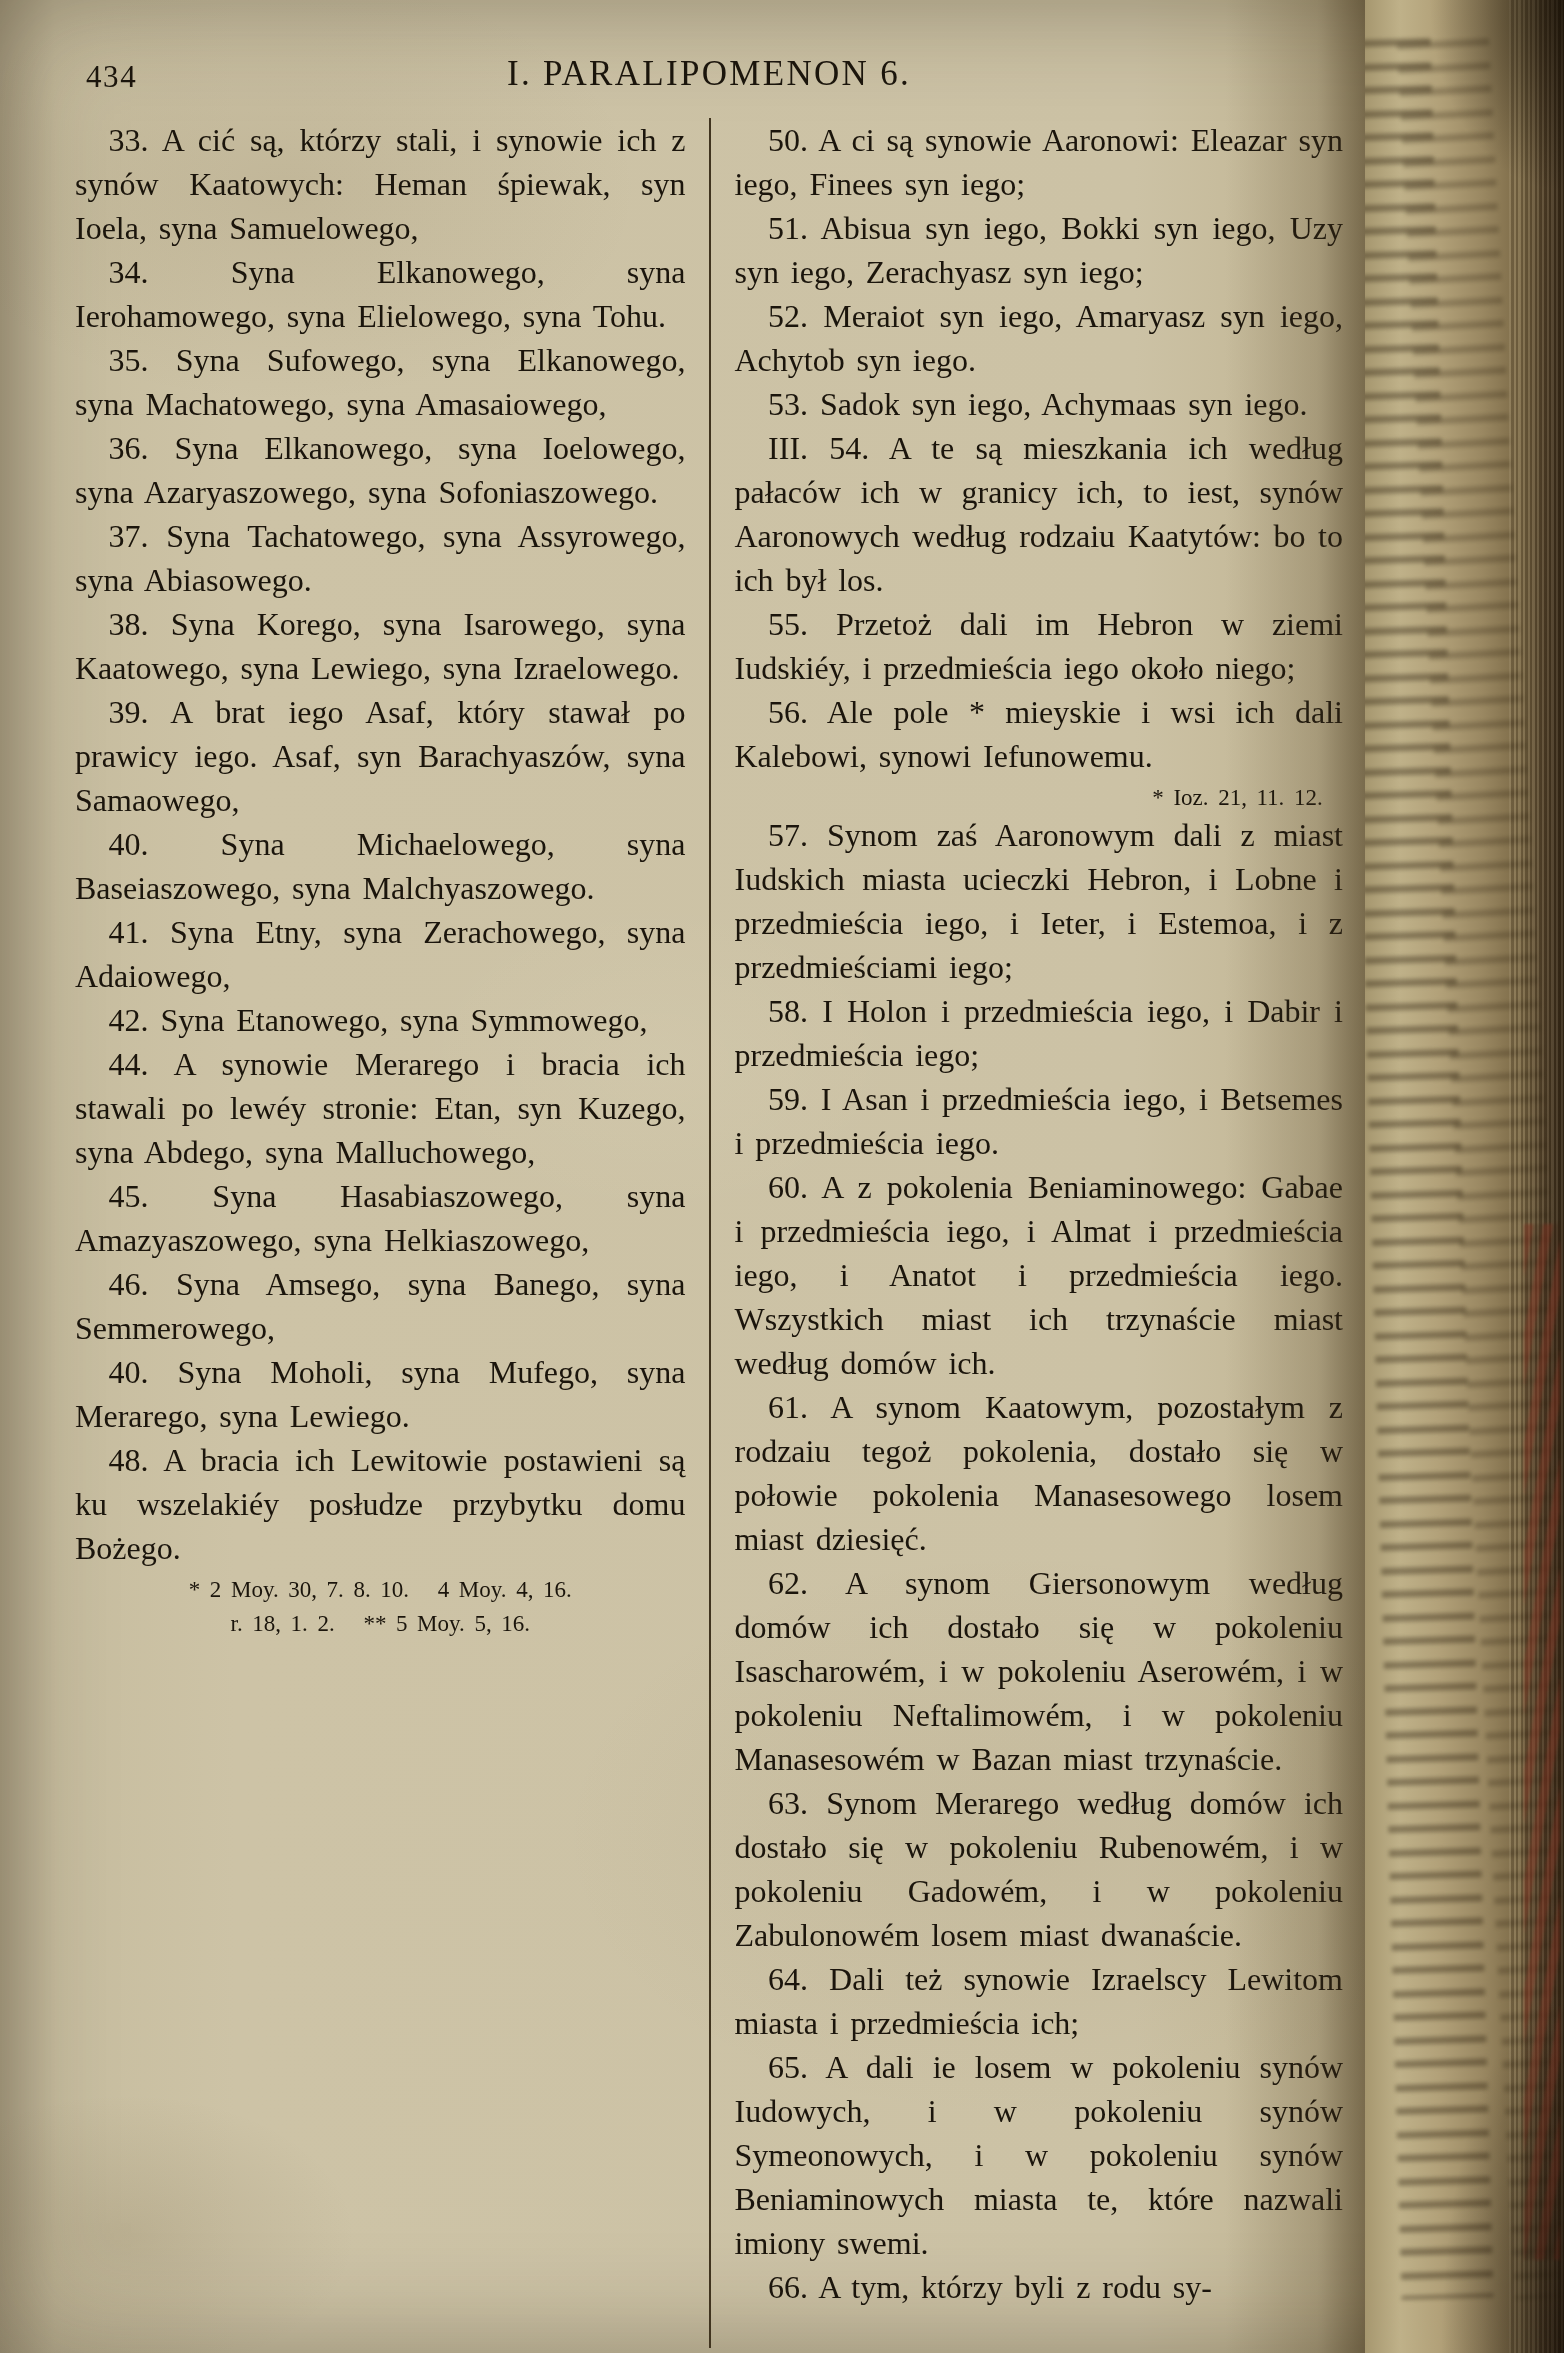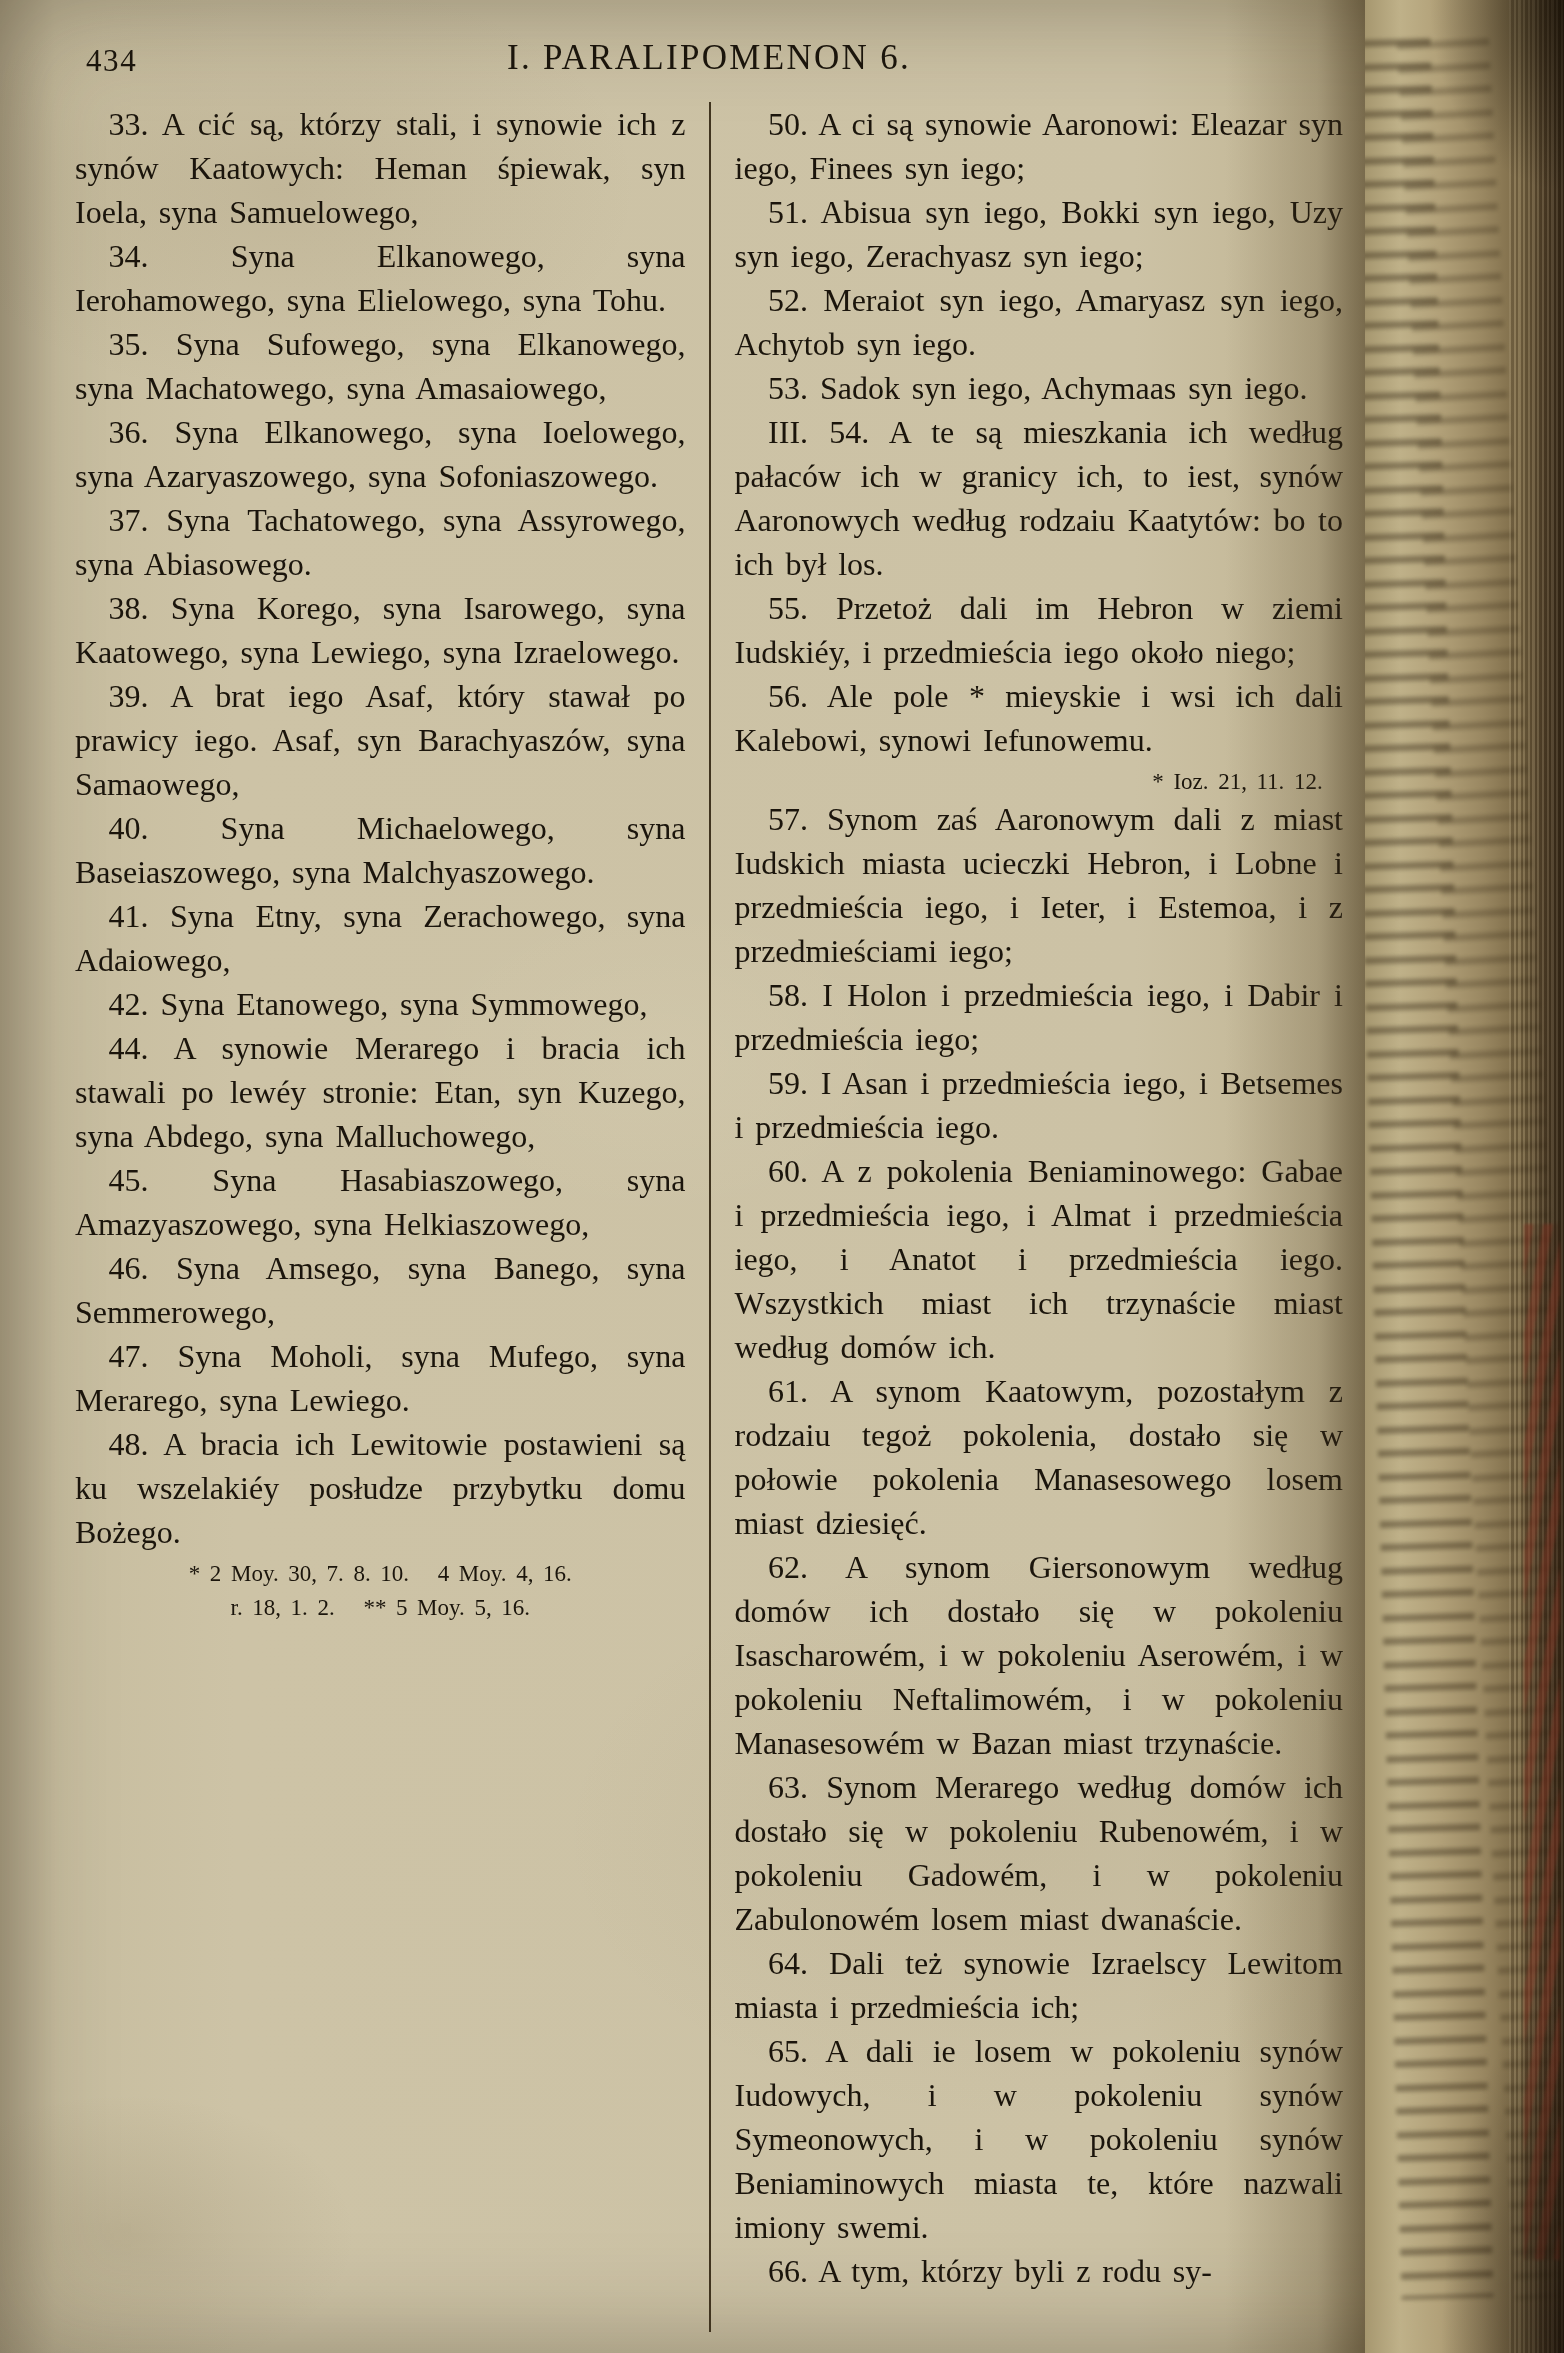--- a/index.html
+++ b/index.html
@@ -29,21 +29,21 @@
       radial-gradient(407px 266px at 42% 45%, rgba(255, 250, 228, 0.07), transparent 60%),
       radial-gradient(329px 203px at 8% 95%, rgba(90, 72, 40, 0.14), transparent 70%);
   }
   .page {
     position: absolute;
     left: 0;
     top: 0;
     width: 1365px;
     height: 2354px;
     box-sizing: border-box;
-    padding: 27px 22px 0 75px;
+    padding: 43px 22px 0 75px;
     color: #1b150c;
   }
   .page-header {
     position: relative;
     height: 75px;
   }
   .page-number {
     position: absolute;
     left: 11px;
     top: 15.6px;
@@ -166,21 +166,21 @@
           <p class="para verse">36. Syna Elkanowego, syna Ioelowego, syna Azaryaszowego, syna Sofoniaszowego.</p>
           <p class="para verse">37. Syna Tachatowego, syna Assyrowego, syna Abiasowego.</p>
           <p class="para verse">38. Syna Korego, syna Isarowego, syna Kaatowego, syna Lewiego, syna Izraelowego.</p>
           <p class="para verse">39. A brat iego Asaf, który stawał po prawicy iego. Asaf, syn Barachyaszów, syna Samaowego,</p>
           <p class="para verse">40. Syna Michaelowego, syna Baseiaszowego, syna Malchyaszowego.</p>
           <p class="para verse">41. Syna Etny, syna Zerachowego, syna Adaiowego,</p>
           <p class="para verse">42. Syna Etanowego, syna Symmowego,</p>
           <p class="para verse">44. A synowie Merarego i bracia ich stawali po lewéy stronie: Etan, syn Kuzego, syna Abdego, syna Malluchowego,</p>
           <p class="para verse">45. Syna Hasabiaszowego, syna Amazyaszowego, syna Helkiaszowego,</p>
           <p class="para verse">46. Syna Amsego, syna Banego, syna Semmerowego,</p>
-          <p class="para verse">47. Syna Moholi, syna Mufego, syna Merarego, syna Lewiego.</p>
+          <p class="para verse">40. Syna Moholi, syna Mufego, syna Merarego, syna Lewiego.</p>
           <p class="para verse">48. A bracia ich Lewitowie postawieni są ku wszelakiéy posłudze przybytku domu Bożego.</p>
           <p class="para footnote">* 2 Moy. 30, 7. 8. 10.&nbsp;&nbsp;&nbsp;4 Moy. 4, 16.</p>
           <p class="para footnote">r. 18, 1. 2.&nbsp;&nbsp;&nbsp;** 5 Moy. 5, 16.</p>
         </div>
       <div class="column right" id="right-col">
           <p class="para verse">50. A ci są synowie Aaronowi: Eleazar syn iego, Finees syn iego;</p>
           <p class="para verse">51. Abisua syn iego, Bokki syn iego, Uzy syn iego, Zerachyasz syn iego;</p>
           <p class="para verse">52. Meraiot syn iego, Amaryasz syn iego, Achytob syn iego.</p>
           <p class="para verse">53. Sadok syn iego, Achymaas syn iego.</p>
           <p class="para verse">III. 54. A te są mieszkania ich według pałaców ich w granicy ich, to iest, synów Aaronowych według rodzaiu Kaatytów: bo to ich był los.</p>

